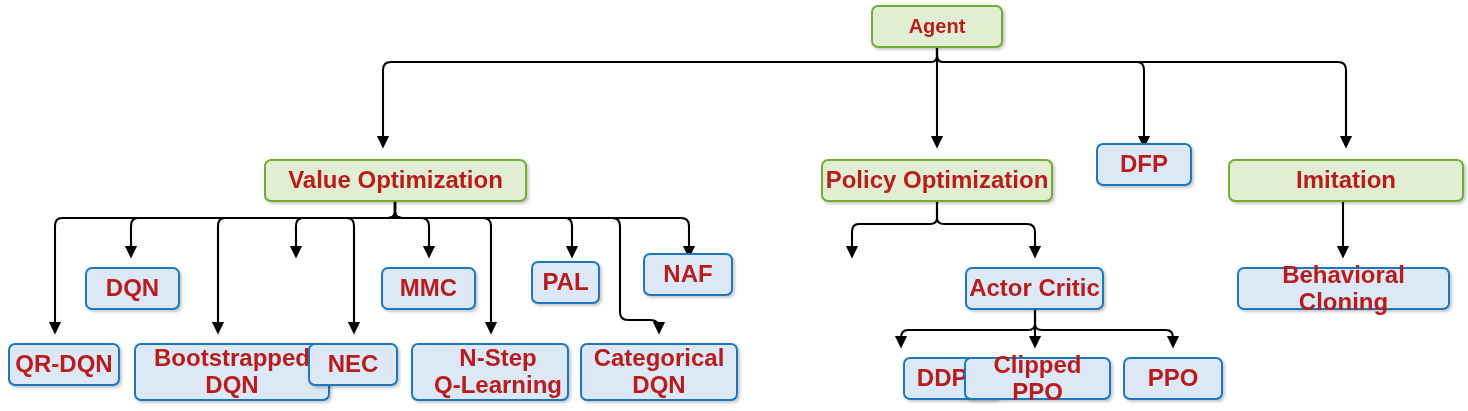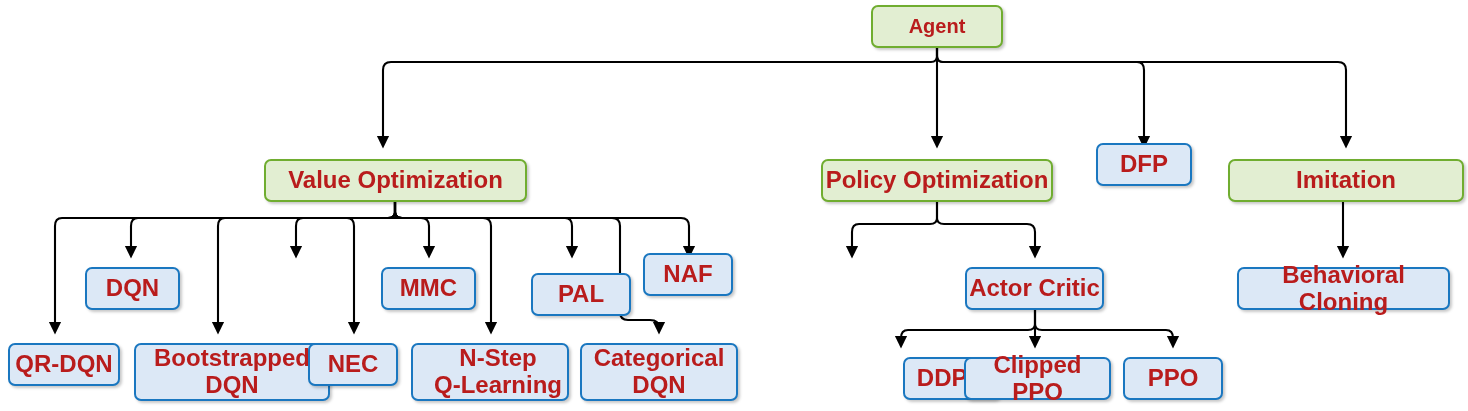--- a/index.html
+++ b/index.html
@@ -77,21 +77,21 @@
     </g>
   </svg>
 
 <div class="node green f20" style="left: 871px; top: 5px; width: 132px; height: 43px;">Agent</div>
     <div class="node green f19" style="left: 264px; top: 159px; width: 263px; height: 43px;">Value Optimization</div>
     <div class="node green f19" style="left: 821px; top: 159px; width: 232px; height: 43px;">Policy Optimization</div>
     <div class="node blue f19" style="left: 1096px; top: 143px; width: 96px; height: 43px;">DFP</div>
     <div class="node green f19" style="left: 1228px; top: 159px; width: 236px; height: 43px;">Imitation</div>
     <div class="node blue f19" style="left: 85px; top: 267px; width: 95px; height: 43px;">DQN</div>
     <div class="node blue f19" style="left: 381px; top: 267px; width: 95px; height: 43px;">MMC</div>
-    <div class="node blue f19" style="left: 531px; top: 273px; width: 100px; height: 43px;">PAL</div>
+    <div class="node blue f19" style="left: 531px; top: 261px; width: 69px; height: 43px;">PAL</div>
     <div class="node blue f19" style="left: 643px; top: 253px; width: 90px; height: 43px;">NAF</div>
     <div class="node blue f19" style="left: 965px; top: 267px; width: 139px; height: 43px;">Actor Critic</div>
     <div class="node blue f19" style="left: 1237px; top: 267px; width: 213px; height: 43px;">Behavioral Cloning</div>
     <div class="node blue f19" style="left: 8px; top: 343px; width: 112px; height: 43px;">QR-DQN</div>
     <div class="node blue f19" style="left: 134px; top: 343px; width: 196px; height: 58px;">Bootstrapped
 DQN</div>
     <div class="node blue f19" style="left: 308px; top: 343px; width: 90px; height: 43px;">NEC</div>
     <div class="node blue f19" style="left: 411px; top: 343px; width: 158px; height: 58px; padding-left: 16px;">N-Step
 Q-Learning</div>
     <div class="node blue f19" style="left: 580px; top: 343px; width: 158px; height: 58px;">Categorical

